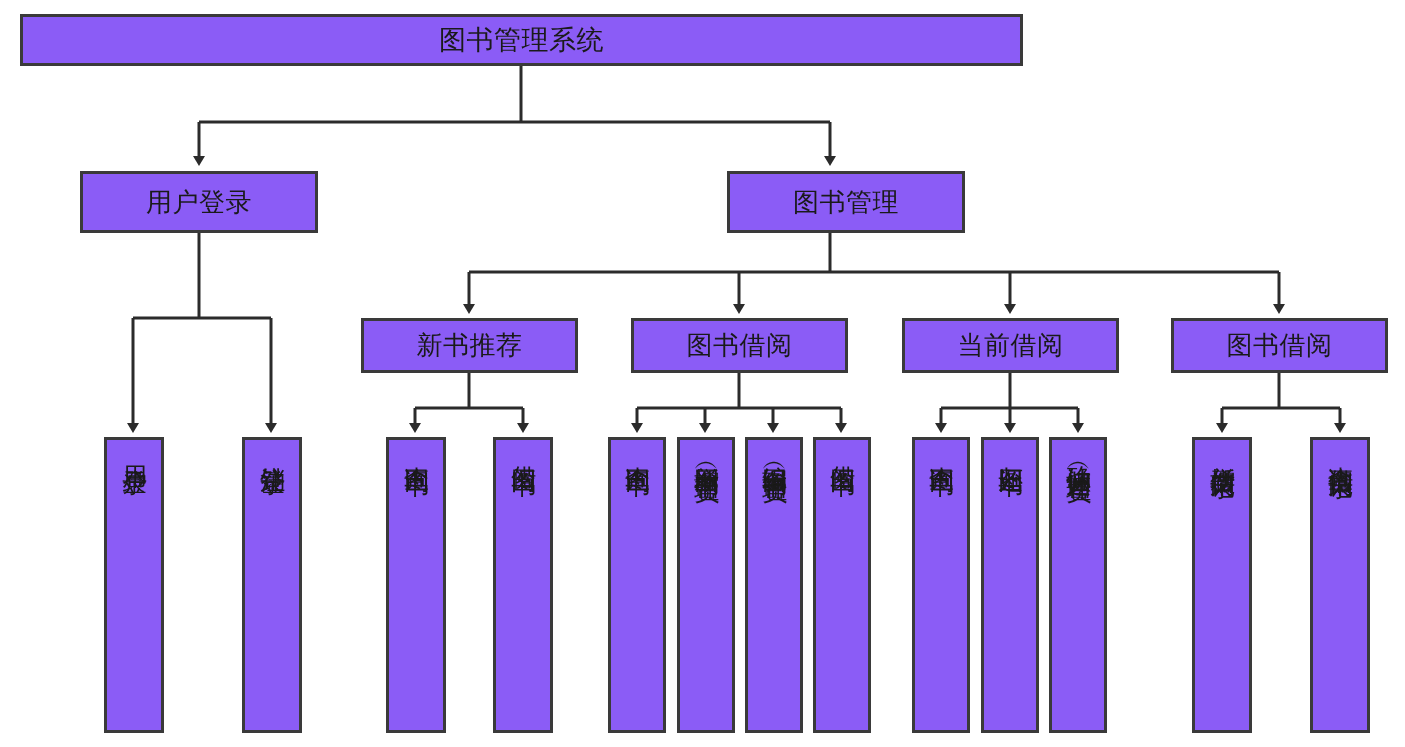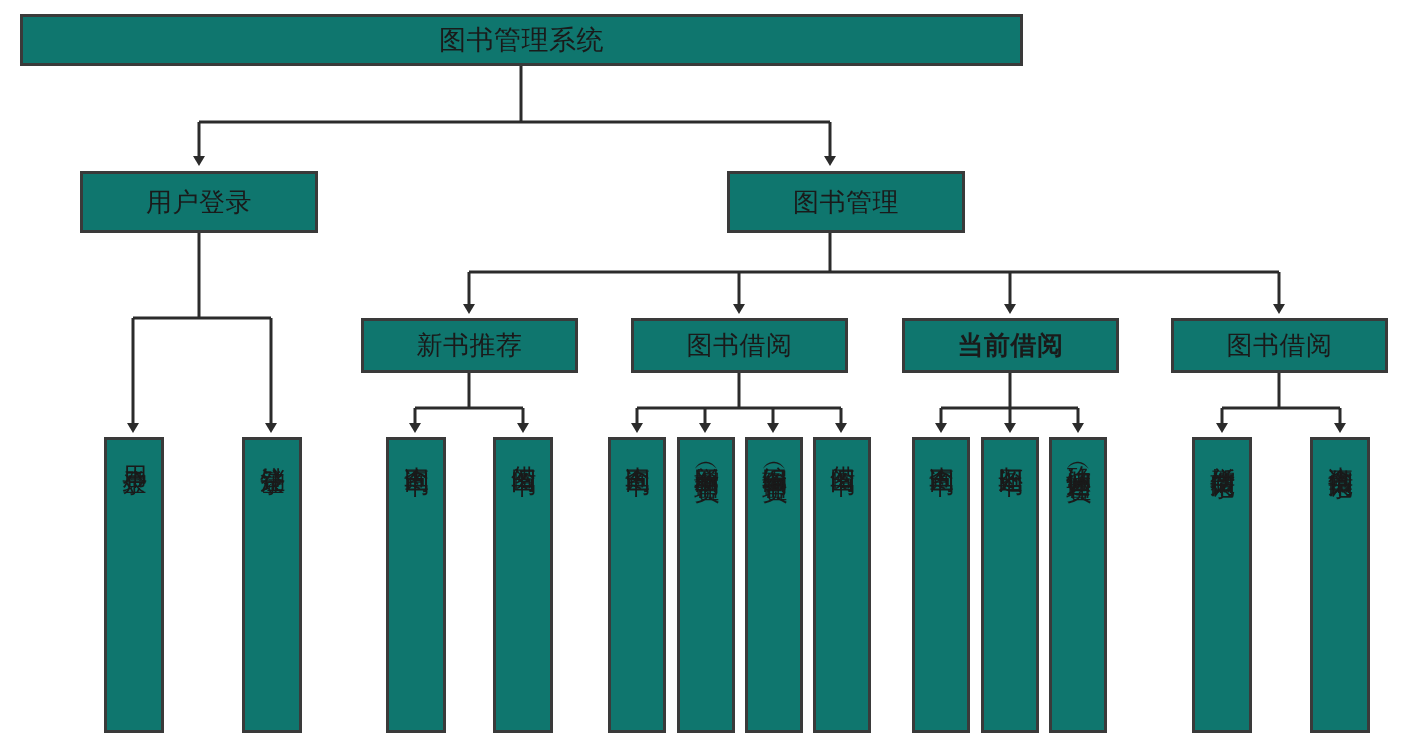--- a/index.html
+++ b/index.html
@@ -21,21 +21,21 @@
     position: absolute;
     left: 0;
     top: 0;
     width: 1405px;
     height: 747px;
     pointer-events: none;
   }
   .node {
     position: absolute;
     box-sizing: border-box;
-    background: #0f766e;
+    background: #8b5cf6;
     border: 3px solid #3a3a3a;
     display: flex;
     align-items: center;
     justify-content: center;
     z-index: 2;
   }
   .node .lbl {
     color: #1a1a1a;
     text-align: center;
     line-height: 1.18;
@@ -145,21 +145,21 @@
   </div>
 
   <div class="node h" style="left:361px; top:318px; width:217px; height:55px;align-items:center;">
     <span class="lbl">新书推荐</span>
   </div>
 
   <div class="node h" style="left:631px; top:318px; width:217px; height:55px;">
     <span class="lbl">图书借阅</span>
   </div>
 
-  <div class="node h" style="left:902px; top:318px; width:217px; height:55px;font-weight:bold;">
+  <div class="node h" style="left:902px; top:318px; width:217px; height:55px;">
     <span class="lbl">当前借阅</span>
   </div>
 
   <div class="node h" style="left:1171px; top:318px; width:217px; height:55px;">
     <span class="lbl">图书借阅</span>
   </div>
 
   <div class="node v" style="left:104px; top:437px; width:60px; height:296px;">
     <span class="lbl">用户登录</span>
   </div>

